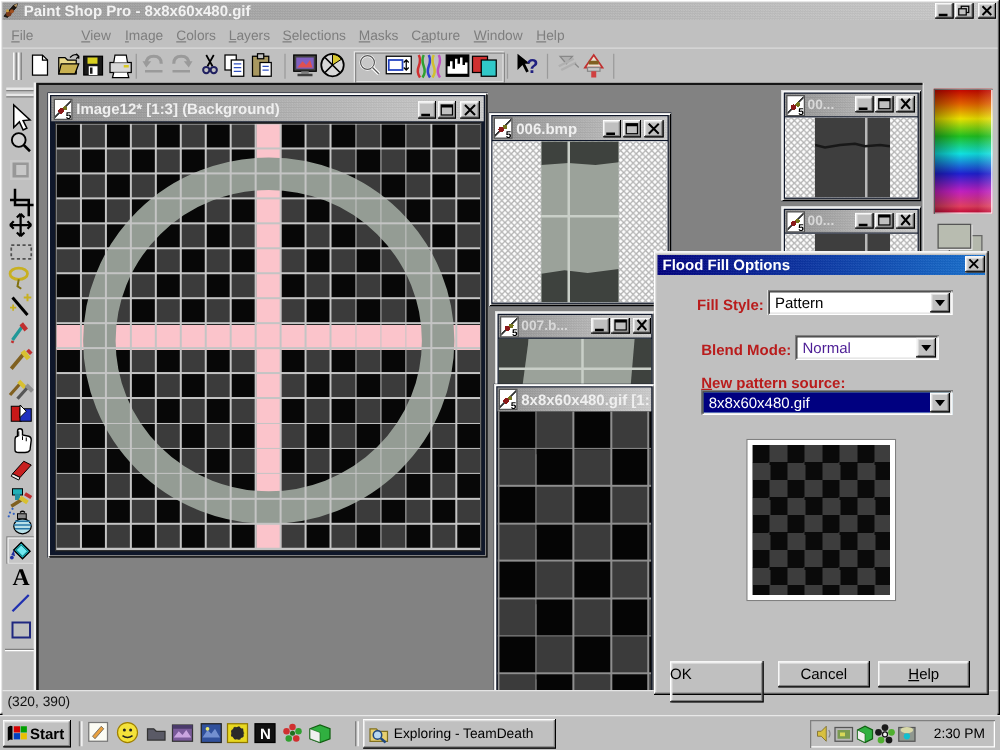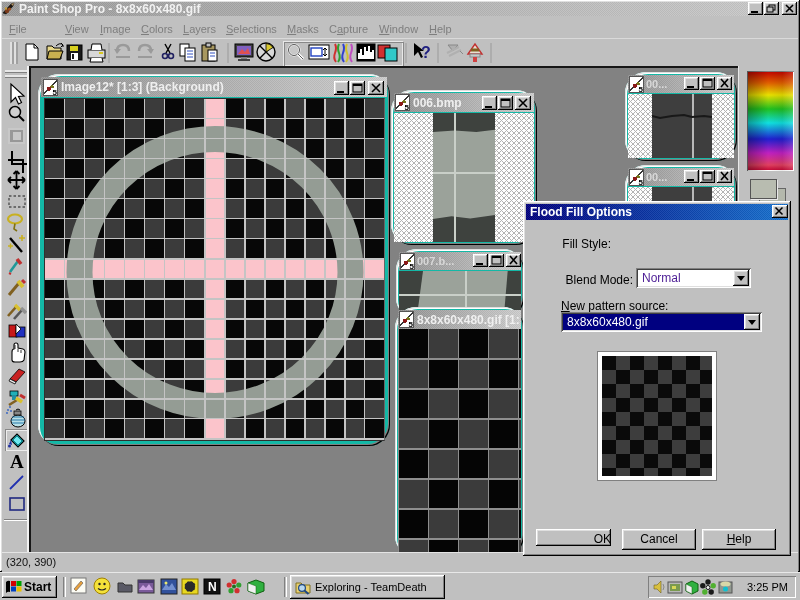--- a/index.html
+++ b/index.html
@@ -2,26 +2,26 @@
 <html><head>
 <meta charset="utf-8">
 <style>
 * { margin:0; padding:0; box-sizing:border-box; }
 html,body { width:800px; height:600px; overflow:hidden; }
 body { font-family:"Liberation Sans", sans-serif; font-size:11px; background:#c0c0c0; position:relative; }
 .abs { position:absolute; }
 .raised { box-shadow: inset -1px -1px 0 #000, inset 1px 1px 0 #fff, inset -2px -2px 0 #808080, inset 2px 2px 0 #dfdfdf; }
 .sunken1 { box-shadow: inset 1px 1px 0 #808080, inset -1px -1px 0 #fff; }
 .sunken2 { box-shadow: inset 1px 1px 0 #808080, inset -1px -1px 0 #fff, inset 2px 2px 0 #404040, inset -2px -2px 0 #dfdfdf; }
-.win { position:absolute; background:#14b8a6; box-shadow: inset 1px 1px 0 #dfdfdf, inset -1px -1px 0 #000, inset 2px 2px 0 #fff, inset -2px -2px 0 #808080; border-radius: 21px; }
+.win { position:absolute; background:#0f172a; box-shadow: inset 1px 1px 0 #dfdfdf, inset -1px -1px 0 #000, inset 2px 2px 0 #fff, inset -2px -2px 0 #808080; }
 .wtitle { position:absolute; left:3px; right:3px; top:3px; background-image:repeating-conic-gradient(rgba(255,255,255,0.10) 0% 25%, rgba(0,0,0,0.04) 0% 50%), linear-gradient(90deg,#909090,#cccccc); background-size:2px 2px, 100% 100%; color:#efefef; font-weight:bold; font-size:12px; display:flex; align-items:center; white-space:nowrap; overflow:hidden; }
 .tbtn { position:absolute; background:#c0c0c0; box-shadow: inset -1px -1px 0 #000, inset 1px 1px 0 #fff, inset -2px -2px 0 #808080, inset 2px 2px 0 #dfdfdf; }
 .hatch { background-color:#fdfdfd; }
 .hatchfill { position:absolute; left:0; top:0; }
-.lbl { position:absolute; color:#000000; font-size:12px; }
+.lbl { position:absolute; color:#b91c1c; font-size:12px;font-weight:bold; }
 u { text-decoration:underline; }
 .psp-icon { display:inline-block; width:13px; height:15px; background:#fff; box-shadow:0 0 0 1px #555; position:relative; flex-shrink:0; }
 .psp-icon::before { content:""; position:absolute; left:0; top:0; width:13px; height:15px; background:radial-gradient(circle at 38% 58%, #8b1a1a 0 2.2px, transparent 2.2px), radial-gradient(circle at 62% 44%, #75751f 0 1.8px, transparent 1.8px), linear-gradient(135deg, transparent 44%, #333 46.5%, #333 51%, transparent 53.5%); }
 .psp-icon::after { content:"5"; position:absolute; right:0px; bottom:-2px; font-size:8px; font-weight:bold; color:#000; }
 </style>
 </head>
 <body>
 <svg width="0" height="0" style="position:absolute;">
     <defs>
 <pattern id="ht" width="5" height="5" patternUnits="userSpaceOnUse">
@@ -424,20 +424,26 @@
 <div class="abs" style="left:750px;top:179px;width:27px;height:20px;background:#b8bcb0;border:1px solid #555;box-shadow:1px 1px 0 #e8e8e8;"></div>
 
 <div class="abs raised" style="left:523px;top:201px;width:268px;height:355px;background:#c0c0c0;z-index:50;">
 
   <div class="abs" style="left:3px;top:3px;width:262px;height:16px;background-image:repeating-conic-gradient(rgba(255,255,255,0.08) 0% 25%, rgba(0,0,0,0.05) 0% 50%), linear-gradient(90deg,#00007e,#1772cf);background-size:2px 2px,100% 100%;color:#fff;font-weight:bold;font-size:12px;line-height:16px;padding-left:4px;">Flood Fill Options</div>
   <div class="tbtn" style="left:249px;top:4px;width:16px;height:13px;"><svg width="16" height="13">
         <path d="M3.5 2.5 L10.5 9.5 M10.5 2.5 L3.5 9.5" stroke="#000" stroke-width="1.5"></path>
       </svg></div>
 
   <div class="lbl" style="right:180px;top:36px;">Fill Style:</div>
+  <div class="abs sunken2" style="left:91px;top:31px;width:148px;height:20px;background:#fff;">
+    <div class="abs" style="left:6px;top:3px;font-size:12px;color:#000;">Pattern</div>
+    <div class="tbtn" style="left:130px;top:2px;width:16px;height:16px;"><svg width="16" height="16">
+          <path d="M4 6 L12 6 L8 11 Z" fill="#000"></path>
+        </svg></div>
+  </div>
 
   <div class="lbl" style="right:158px;top:72px;">Blend Mode:</div>
   <div class="abs sunken2" style="left:113px;top:67px;width:115px;height:20px;background:#fff;">
     <div class="abs" style="left:6px;top:3px;font-size:12px;color:#4c1d95;">Normal</div>
     <div class="tbtn" style="left:97px;top:2px;width:16px;height:16px;"><svg width="16" height="16">
           <path d="M4 6 L12 6 L8 11 Z" fill="#000"></path>
         </svg></div>
   </div>
 
   <div class="lbl" style="left:38px;top:98px;"><u>N</u>ew pattern source:</div>
@@ -445,21 +451,21 @@
     <div class="abs" style="left:2px;top:2px;right:18px;bottom:2px;background:#000080;color:#fff;font-size:12px;padding:1px 0 0 4px;">8x8x60x480.gif</div>
     <div class="tbtn" style="left:183px;top:2px;width:16px;height:16px;"><svg width="16" height="16">
           <path d="M4 6 L12 6 L8 11 Z" fill="#000"></path>
         </svg></div>
   </div>
 
   <div class="abs" style="left:74px;top:150px;width:120px;height:130px;background:#fff;border:1px solid #808080;">
     <div class="abs" style="left:4px;top:4px;width:110px;height:120px;background:repeating-conic-gradient(#3d3d3d 0% 25%, #0a0a0a 0% 50%);background-size:28px 28px;"></div>
   </div>
 
-  <div class="abs raised" style="left:13px;top:328px;width:75px;height:17px;text-align:right;font-size:12px;padding-top:3px;">OK</div>
+  <div class="abs raised" style="left:13px;top:328px;width:75px;height:33px;text-align:left;font-size:12px;padding-top:3px;">OK</div>
   <div class="abs raised" style="left:99px;top:328px;width:74px;height:21px;text-align:center;font-size:12px;padding-top:3px;">Cancel</div>
   <div class="abs raised" style="left:179px;top:328px;width:74px;height:21px;text-align:center;font-size:12px;padding-top:3px;"><u>H</u>elp</div>
 </div>
 
 <div class="abs" style="left:2px;top:552px;width:796px;height:20px;background:#c0c0c0;border-top:1px solid #e4e4e4;" id="statusbar">
 <span class="abs" style="left:4px;top:3px;color:#111;">(320, 390)</span>
 </div>
 
 <div class="abs" style="left:0;top:572px;width:800px;height:28px;background:#c0c0c0;border-top:1px solid #e8e8e8;" id="taskbar">
 
@@ -545,15 +551,15 @@
           <circle cx="5.2" cy="-1.7" r="2.7" fill="#50b030"></circle>
         <circle cx="3.2" cy="4.5" r="2.7" fill="#1a1a1a"></circle>
           <circle cx="-3.2" cy="4.5" r="2.7" fill="#50b030"></circle>
         <circle cx="-5.2" cy="-1.7" r="2.7" fill="#1a1a1a"></circle>
       </g>
 
       <rect x="66" y="3" width="13" height="11" fill="#909890" stroke="#555"></rect>
       <ellipse cx="72.5" cy="5" rx="5" ry="2.5" fill="#d8d8a8"></ellipse>
       <circle cx="72.5" cy="10" r="2.5" fill="#10c0d0"></circle>
     </svg>
-    <span style="position:absolute;left:99px;top:5px;font-size:11px;color:#000;">3:25 PM</span>
+    <span style="position:absolute;left:99px;top:5px;font-size:11px;color:#000;">2:30 PM</span>
   </div>
 </div>
 
 </body></html>

